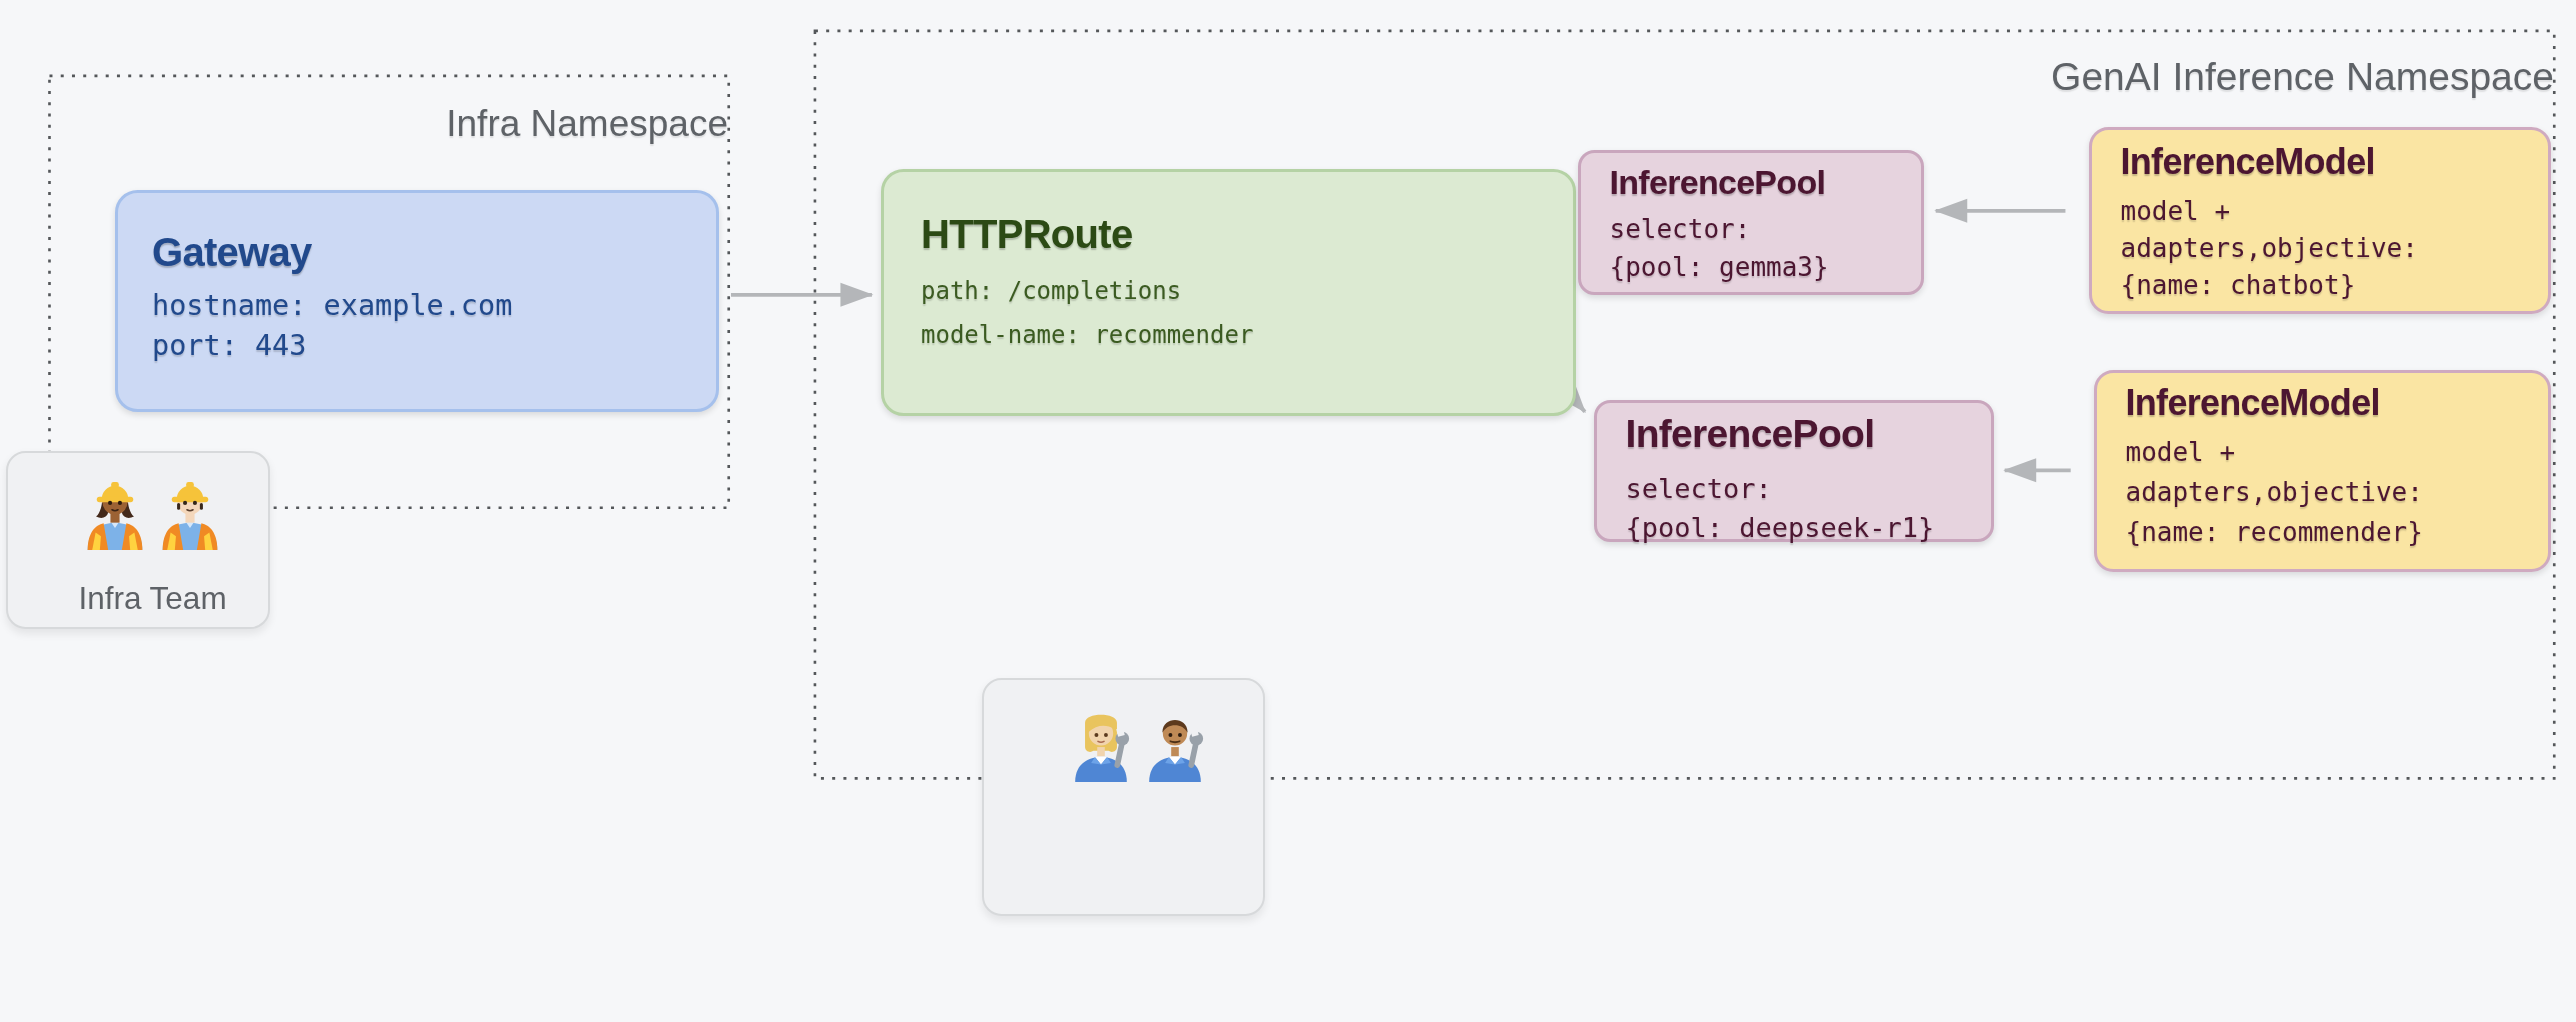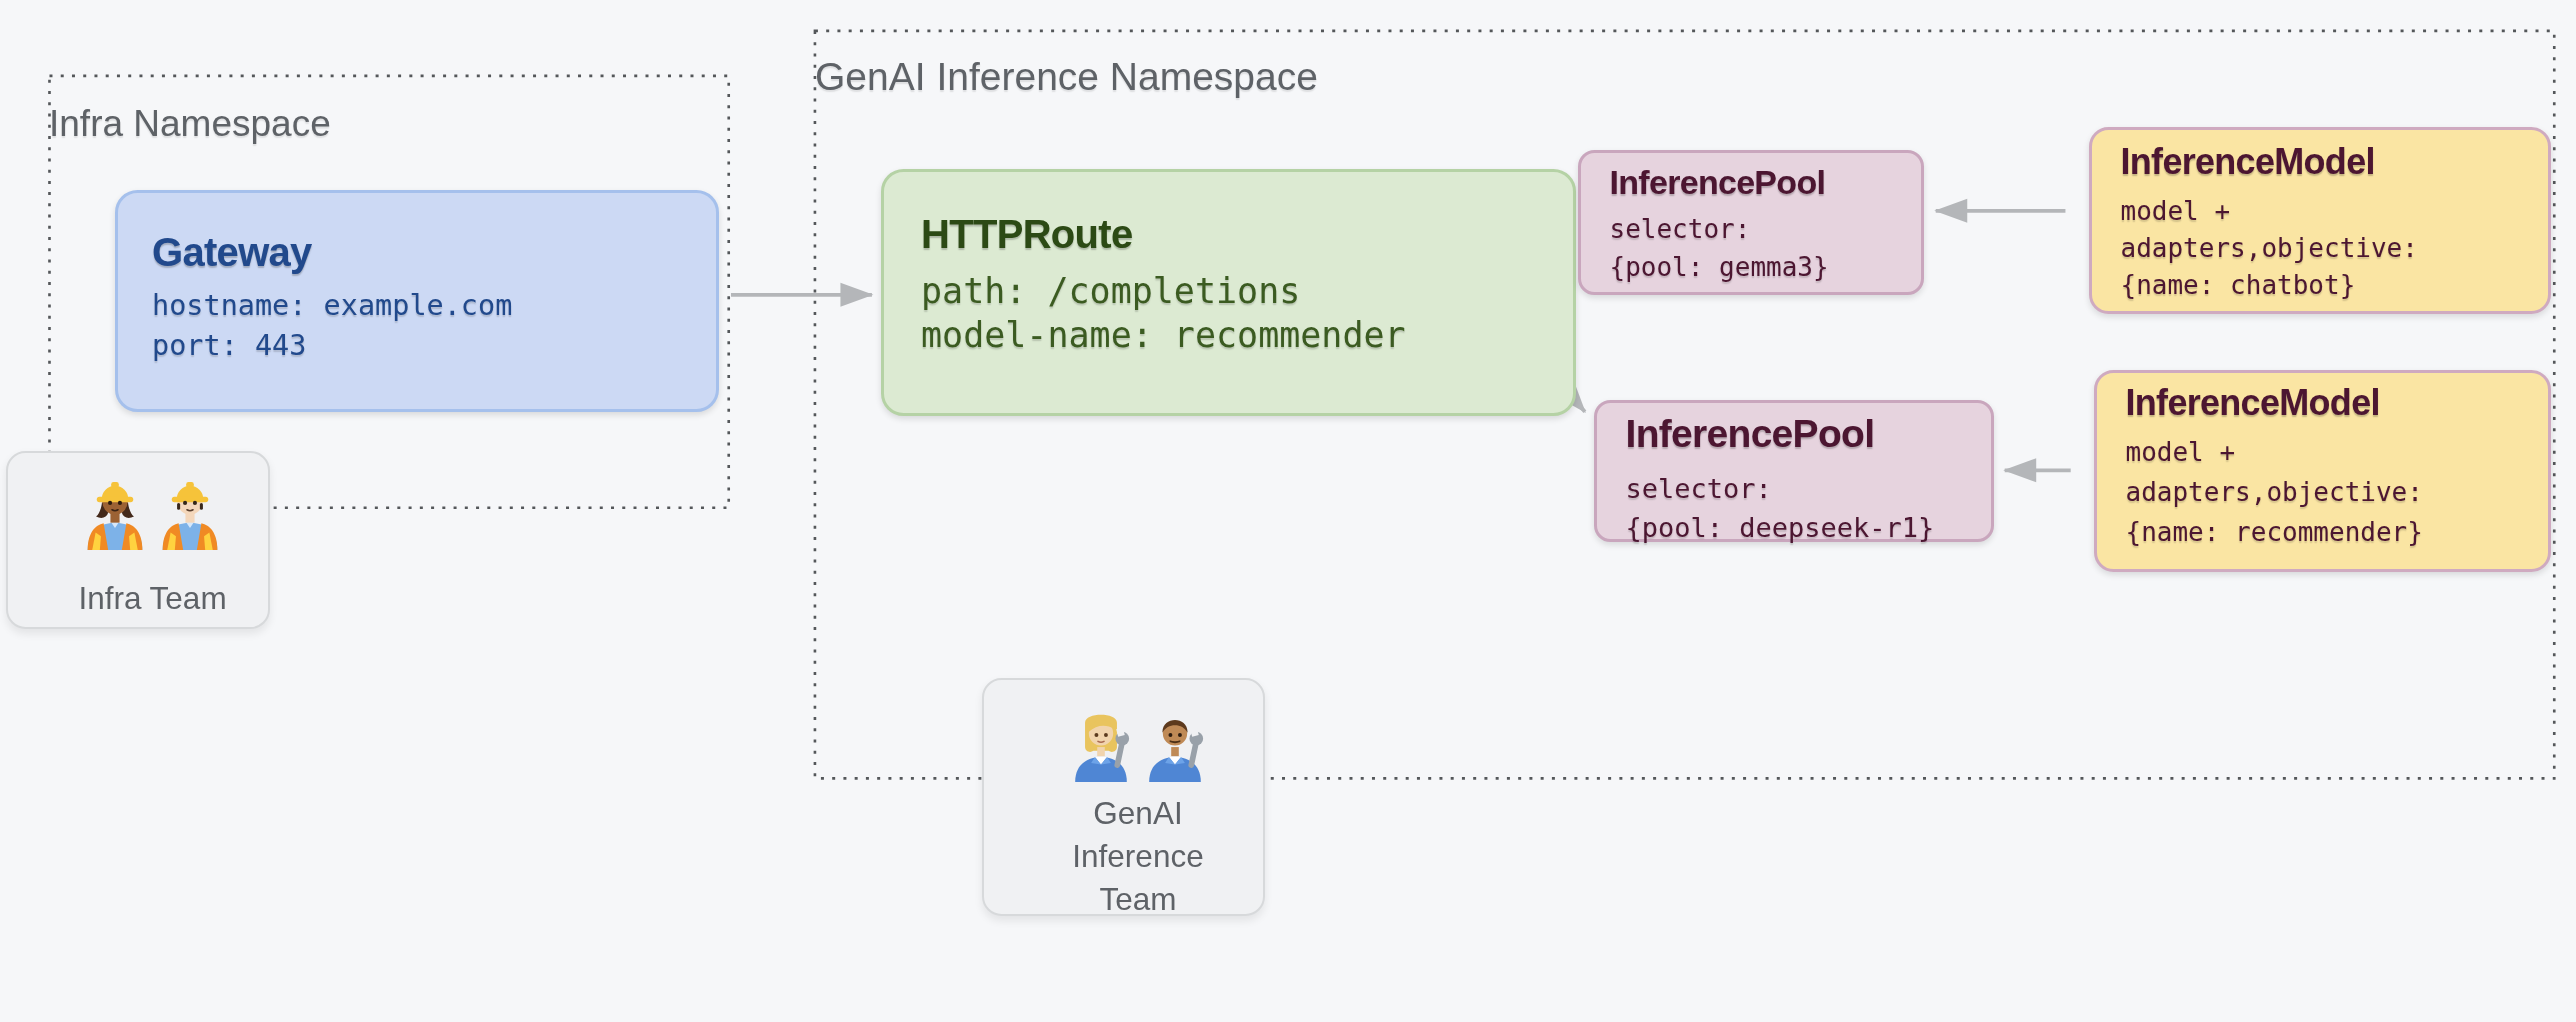--- a/index.html
+++ b/index.html
@@ -23,21 +23,21 @@
   }
   .edge {
     stroke: var(--arrow, #b4b6b9);
     stroke-width: 5;
     fill: none;
   }
 
   .ns-title {
     position: absolute;
     z-index: 1;
-    text-align: left;
+    text-align: right;
     color: var(--namespace-title, #5e6267);
     text-shadow: 0 1.5px 1.5px rgba(0,0,0,0.10);
   }
   #ns-title-infra { left: 49px;   top: 103px; width: 679px;  font-size: 37px; }
   #ns-title-genai { left: 815px; top: 55px;  width: 1739px; font-size: 39px; }
 
   .node {
     position: absolute;
     z-index: 2;
     box-sizing: border-box;
@@ -68,21 +68,21 @@
 
   #httproute {
     left: 881px; top: 169px; width: 695px; height: 247px;
     border-radius: 22.5px;
     background: var(--route-fill, #dcead2);
     border: 3px solid var(--route-border, #b5d2a5);
     padding: 40px 7.5px 0 37px;
   }
   #httproute .node-title { font-size: 40px; line-height: 45px; color: var(--route-title, #2c4a15); }
   #httproute .node-lines { margin-top: 12px; }
-  #httproute .node-line  { font-size: 35px; line-height: 44px; color: var(--route-text, #3b5b21); }
+  #httproute .node-line  { font-size: 24px; line-height: 44px; color: var(--route-text, #3b5b21); }
 
   .pool-node {
     background: var(--pool-fill, #e6d3de);
     border: 3px solid var(--pool-border, #c9a6bd);
     color: var(--pool-text, #4c1631);
   }
   .model-node {
     background: var(--model-fill, #fae5a3);
     border: 3px solid var(--model-border, #cfaac0);
     color: var(--model-text, #4c1631);
@@ -278,21 +278,16 @@
         <circle cx="40" cy="42" r="2.6" fill="#2e1d10"></circle>
         <circle cx="52.5" cy="42" r="2.6" fill="#2e1d10"></circle>
         <path d="M39 49 Q46 52 53 49 L53 51.5 Q46 54.5 39 51.5 Z" fill="#4c3017"></path>
         <g>
           <rect x="70" y="50" width="7.5" height="36" rx="3.5" fill="#99a1a9" transform="rotate(12 73 52)"></rect>
           <circle cx="74" cy="47" r="9" fill="#99a1a9"></circle>
           <rect x="69.5" y="33" width="9" height="10" fill="#f0f1f3" transform="rotate(-15 74 47)"></rect>
         </g>
       </svg>
     </div>
-    <div class="team-labels">
-      <div class="team-label">GenAI</div>
-      <div class="team-label">Inference</div>
-      <div class="team-label">Team</div>
-    </div>
   </div>
 
 </div>
 
 
 </body></html>

